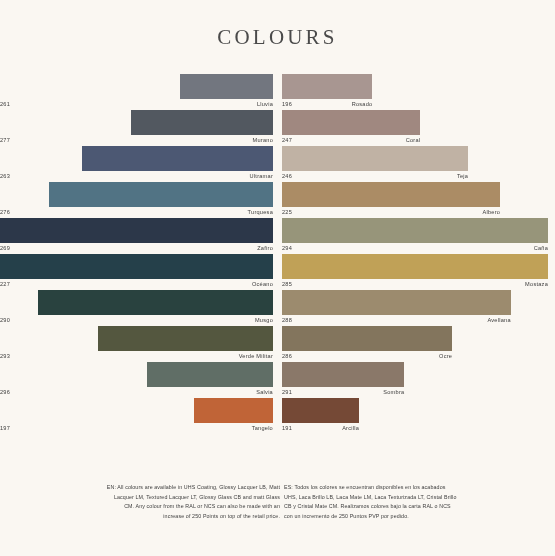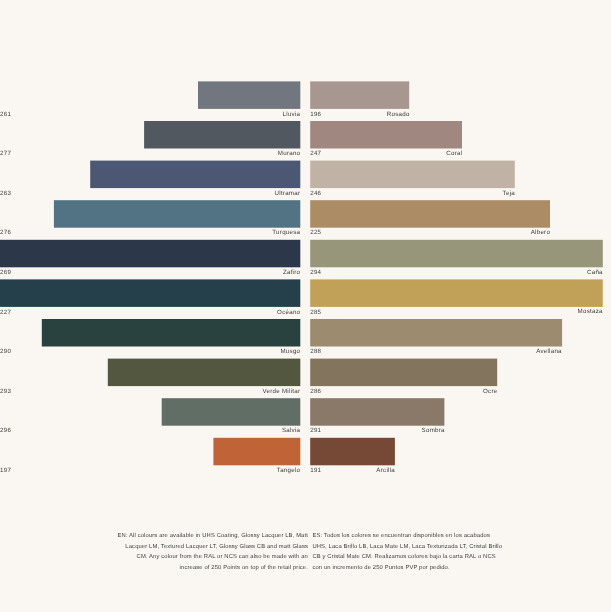--- a/index.html
+++ b/index.html
@@ -98,20 +98,21 @@
     left: 284px;
     width: 176px;
     text-align: left;
   }
 </style>
 </head>
 <body>
 
 <div class="page">
 
+  <div class="title">COLOURS</div>
 
   <div class="chart">
     <div class="col col-left">
         <div class="swatch">
           <div class="bar" style="width: 34%; background: rgb(114, 118, 127);"></div>
           <div class="lbl lbl-code">261</div>
           <div class="lbl lbl-name">Lluvia</div>
         </div>
         <div class="swatch">
           <div class="bar" style="width: 52%; background: rgb(82, 88, 96);"></div>

